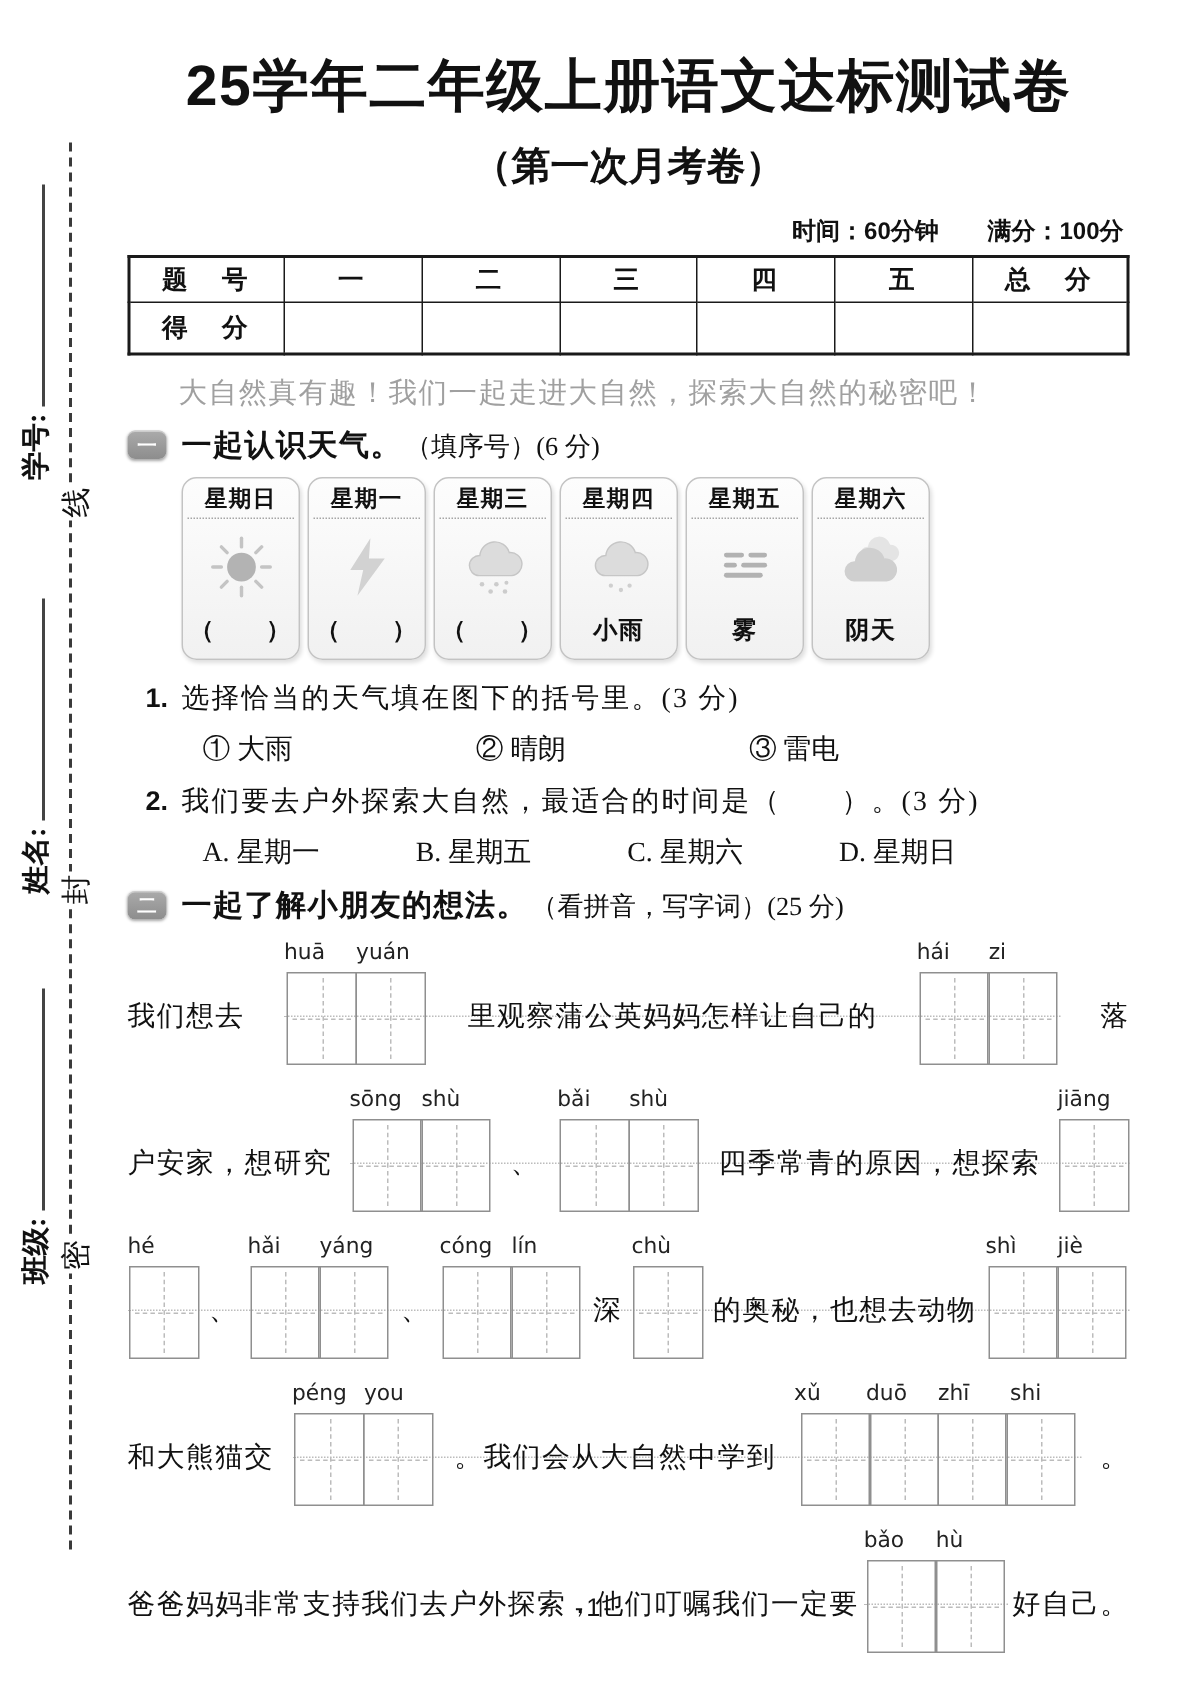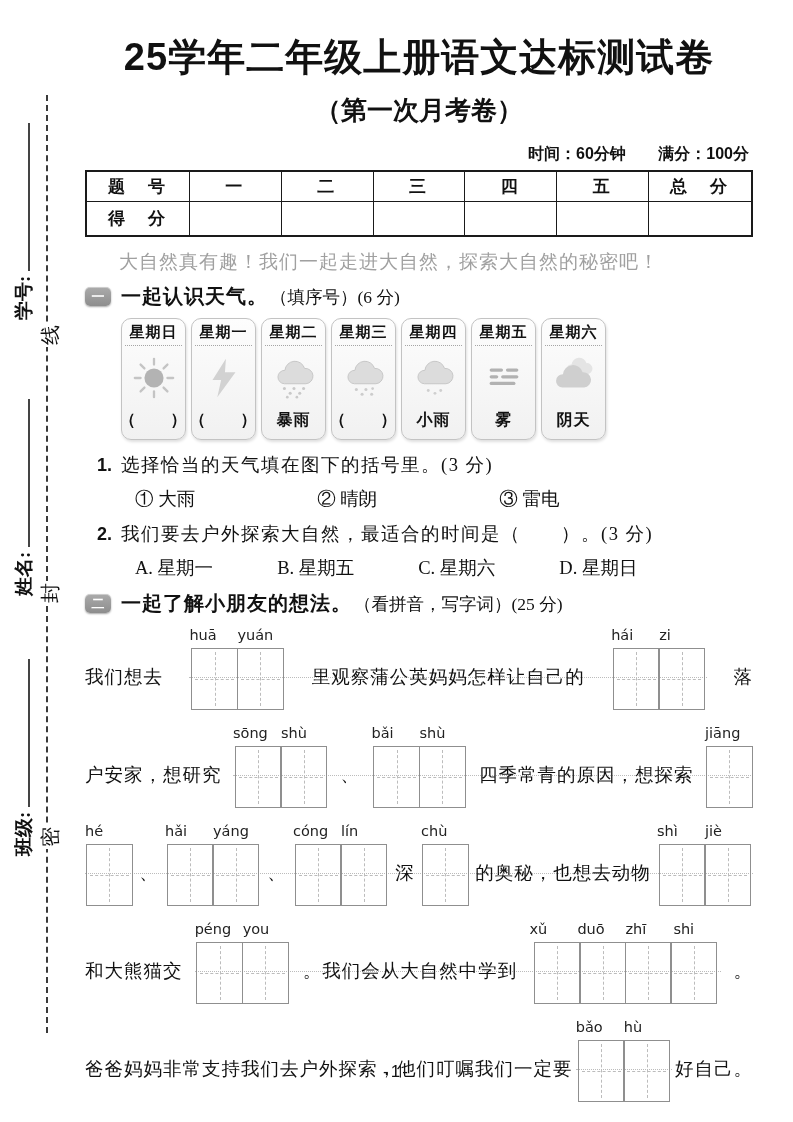--- a/index.html
+++ b/index.html
@@ -51,21 +51,21 @@
     box-shadow:0 1px 2px rgba(0,0,0,.35), inset 0 1px 0 rgba(255,255,255,.4);
     color:#fff;display:inline-flex;align-items:center;justify-content:center;
     font-size:13px;font-weight:bold;
   }
   .sec-title{font-size:20px;font-weight:bold;margin-left:10px;letter-spacing:1px;}
   .sec-note{font-size:17.5px;font-family:"Liberation Serif",serif;margin-left:2px;}
 
   
   #weather-row{display:flex;gap:5px;margin:6px 0 12px 36px;}
   .weather-card{
-    width:65px;height:122px;box-sizing:border-box;border:1px solid #c3c3c3;border-radius:10px;
+    width:79px;height:122px;box-sizing:border-box;border:1px solid #c3c3c3;border-radius:10px;
     background:linear-gradient(180deg,#fdfdfd,#f1f1f1);
     box-shadow:1px 2px 3px rgba(0,0,0,.13);
     display:flex;flex-direction:column;align-items:center;
   }
   .wc-day{
     width:92%;text-align:center;font-family:"Liberation Serif",serif;font-weight:700;
     font-size:15px;letter-spacing:1px;padding:4px 0 3px;border-bottom:1px dotted #a5a5a5;
   }
   .wc-icon{flex:1;display:flex;align-items:center;justify-content:center;}
   .wc-icon svg{width:46px;height:46px;}
@@ -182,38 +182,20 @@
         <div class="weather-card">
           <div class="wc-day">星期一</div>
           <div class="wc-icon">
             <svg viewBox="0 0 48 48">
               <polygon points="26,4 12,26 21,26 17,44 36,18 25,18" fill="#d2d2d2"></polygon>
             </svg>
           </div>
           <div class="wc-label">（　　）</div>
         </div>
         <div class="weather-card">
-          <div class="wc-day">星期二</div>
-          <div class="wc-icon">
-            <svg viewBox="0 0 48 48">
-              <path d="M14 30 a7 7 0 0 1 .5-14 a10.5 10.5 0 0 1 20.5-2 a7.5 7.5 0 0 1 1.5 16 Z" fill="#dcdcdc" stroke="#c6c6c6"></path>
-              <g fill="#c9c9c9">
-                <circle cx="14" cy="35" r="1.6"></circle>
-                <circle cx="20" cy="40" r="1.6"></circle>
-                <circle cx="24" cy="35" r="1.6"></circle>
-                <circle cx="30" cy="40" r="1.6"></circle>
-                <circle cx="34" cy="35" r="1.6"></circle>
-                <circle cx="17" cy="44" r="1.4"></circle>
-                <circle cx="27" cy="44" r="1.4"></circle>
-              </g>
-            </svg>
-          </div>
-          <div class="wc-label">暴雨</div>
-        </div>
-        <div class="weather-card">
           <div class="wc-day">星期三</div>
           <div class="wc-icon">
             <svg viewBox="0 0 48 48">
               <path d="M14 30 a7 7 0 0 1 .5-14 a10.5 10.5 0 0 1 20.5-2 a7.5 7.5 0 0 1 1.5 16 Z" fill="#dcdcdc" stroke="#c6c6c6"></path>
               <g fill="#cccccc">
                 <circle cx="16" cy="36" r="1.6"></circle>
                 <circle cx="22" cy="41" r="1.6"></circle>
                 <circle cx="26" cy="36" r="1.6"></circle>
                 <circle cx="32" cy="41" r="1.6"></circle>
                 <circle cx="33" cy="35" r="1.4"></circle>

